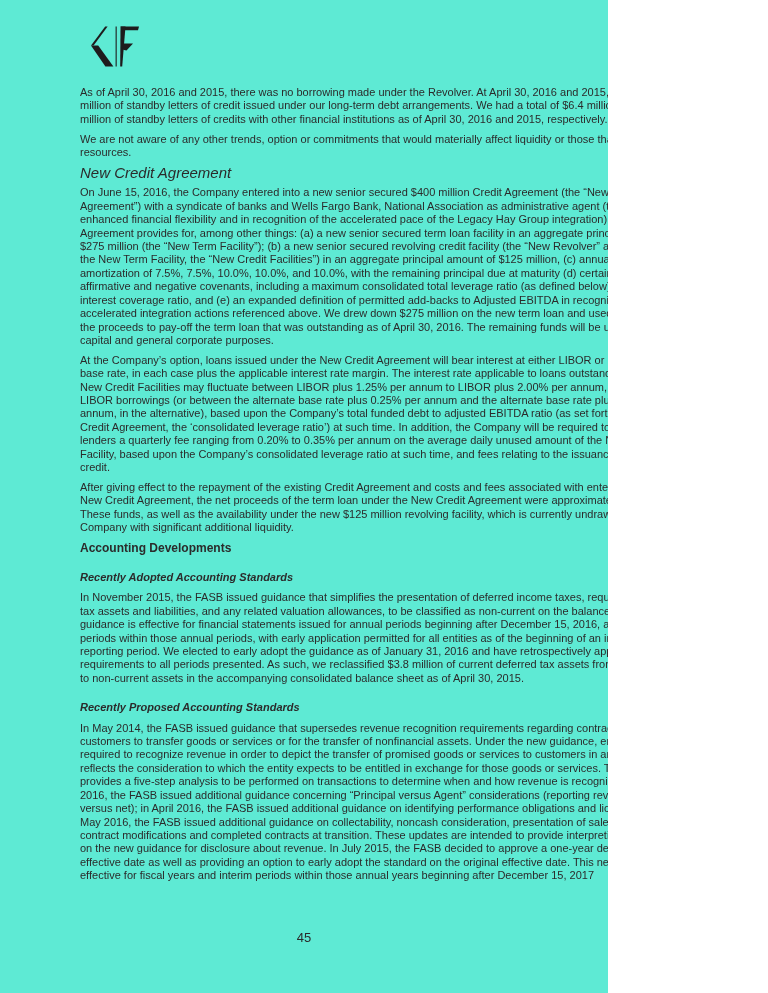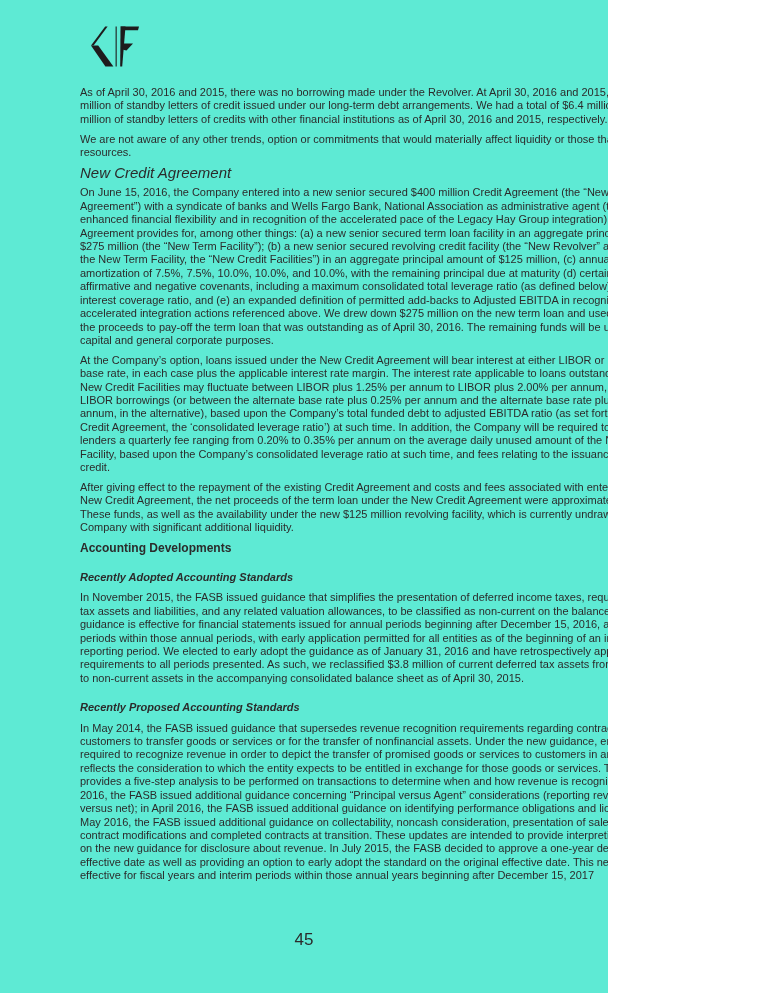--- a/index.html
+++ b/index.html
@@ -45,21 +45,21 @@
     font-style: italic;
     font-size: 11px;
     margin: 16px 0 7px 0;
   }
   .footer {
     position: absolute;
     left: 0;
     top: 930px;
     width: 100%;
     text-align: center;
-    font-size: 17px;
+    font-size: 13px;
     color: #2b2b2b;
   }
 </style>
 </head>
 <body>
 
 <div class="page">
 
   <svg class="logo" viewBox="0 0 52 42" xmlns="http://www.w3.org/2000/svg" aria-hidden="true">
 

